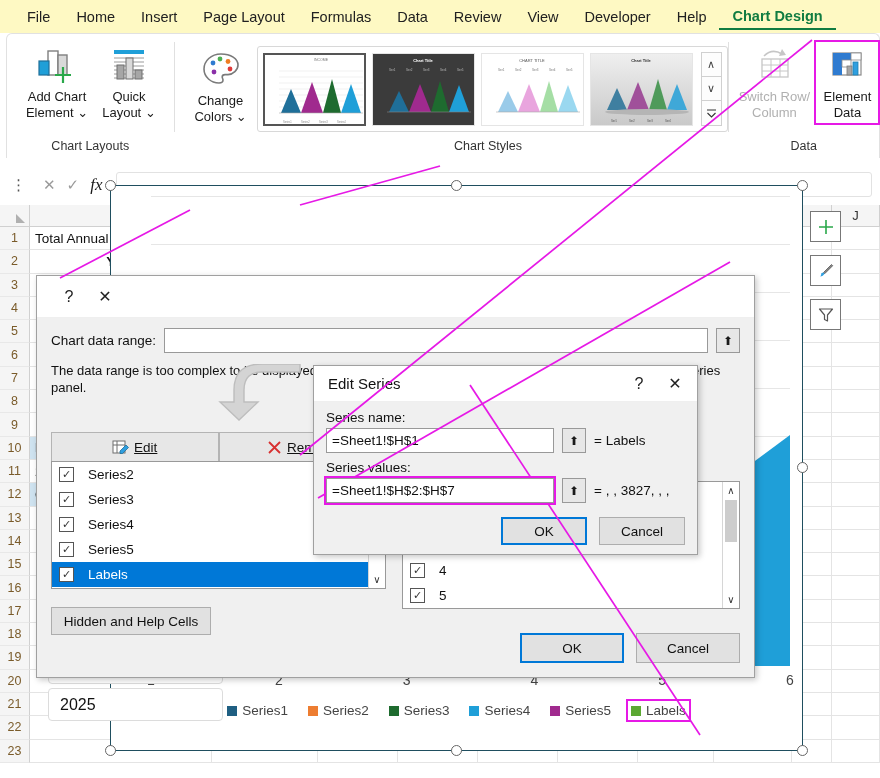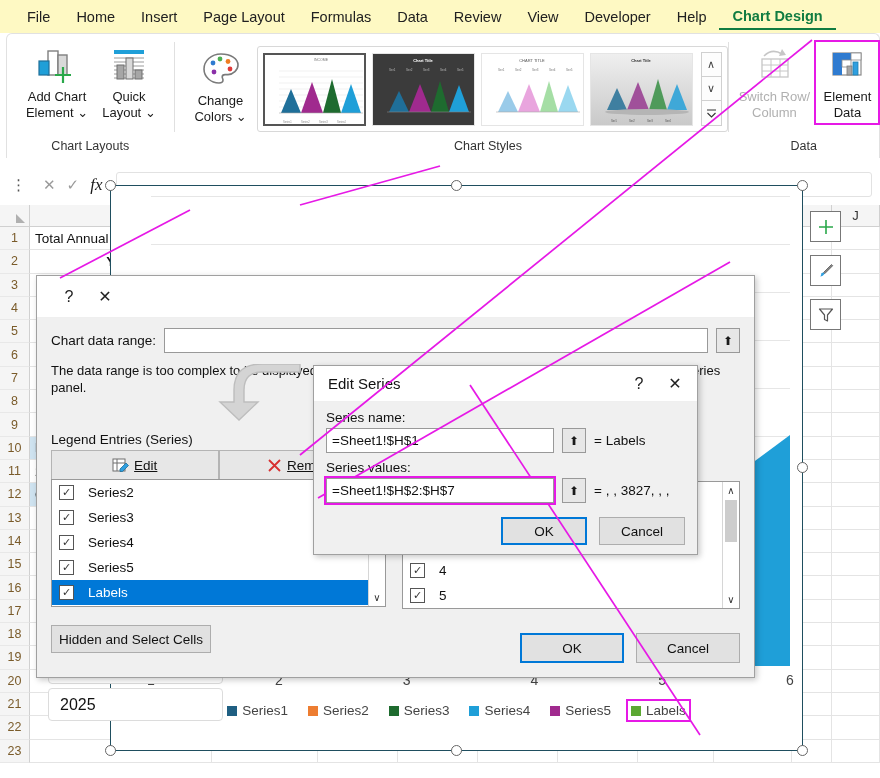--- a/index.html
+++ b/index.html
@@ -888,21 +888,20 @@
     </div>
     <div class="note">The data range is too complex to be displayed. If a new range is selected, it will replace all of the series in the Series panel.</div>
 
     <svg width="120" height="62" viewBox="0 0 120 62" style="position:absolute;left:155px;top:88px">
       <path d="M108 8 H70 Q52 8 52 26 V38 H66 L47 56 L28 38 H42 V26 Q42 0 70 0 H108 Z" fill="#d4d4d4" stroke="#bdbdbd" stroke-width="1.4"></path>
     </svg>
 
     <div style="margin-top:36px;display:flex;gap:16px">
 
       <div style="width:335px">
-        <div class="lehdr">Legend Entries (Series)</div>
         <div class="aerbar">
           <div class="aer">
             <svg width="17" height="16" viewBox="0 0 17 16">
               <rect x="1" y="2" width="12" height="12" fill="#fff" stroke="#6f6f6f" stroke-width="1"></rect>
               <line x1="1" y1="6" x2="13" y2="6" stroke="#6f6f6f"></line>
                 <line x1="5" y1="2" x2="5" y2="14" stroke="#6f6f6f"></line>
               <path d="M8 12l6-6 2.5 2.5-6 6H8z" fill="#2f9fe0" stroke="#1f6f99" stroke-width=".8"></path>
             </svg>
             <span class="u">Edit</span>
           </div>
@@ -934,21 +933,21 @@
             <span class="ckb">✓</span>
             <span>Labels</span>
           </div>
           <div class="vscroll">
             <div class="vsb">∧</div>
             <div class="vthumb" style="top:18px;height:40px"></div>
             <div class="vsb">∨</div>
           </div>
         </div>
         <div class="btn" style="width:160px;margin-top:18px">
-          <span>Hidden and Select Cells</span>
+          <span>Hidden and Help Cells</span>
         </div>
       </div>
 
       <div style="flex:1">
         <div class="lehdr" style="height:17px"></div>
         <div style="height:30px"></div>
         <div class="listbox" style="height:128px;margin-top:-1px">
           <div style="flex:1"></div>
           <div class="lirow">
             <span class="ckb">✓</span>

